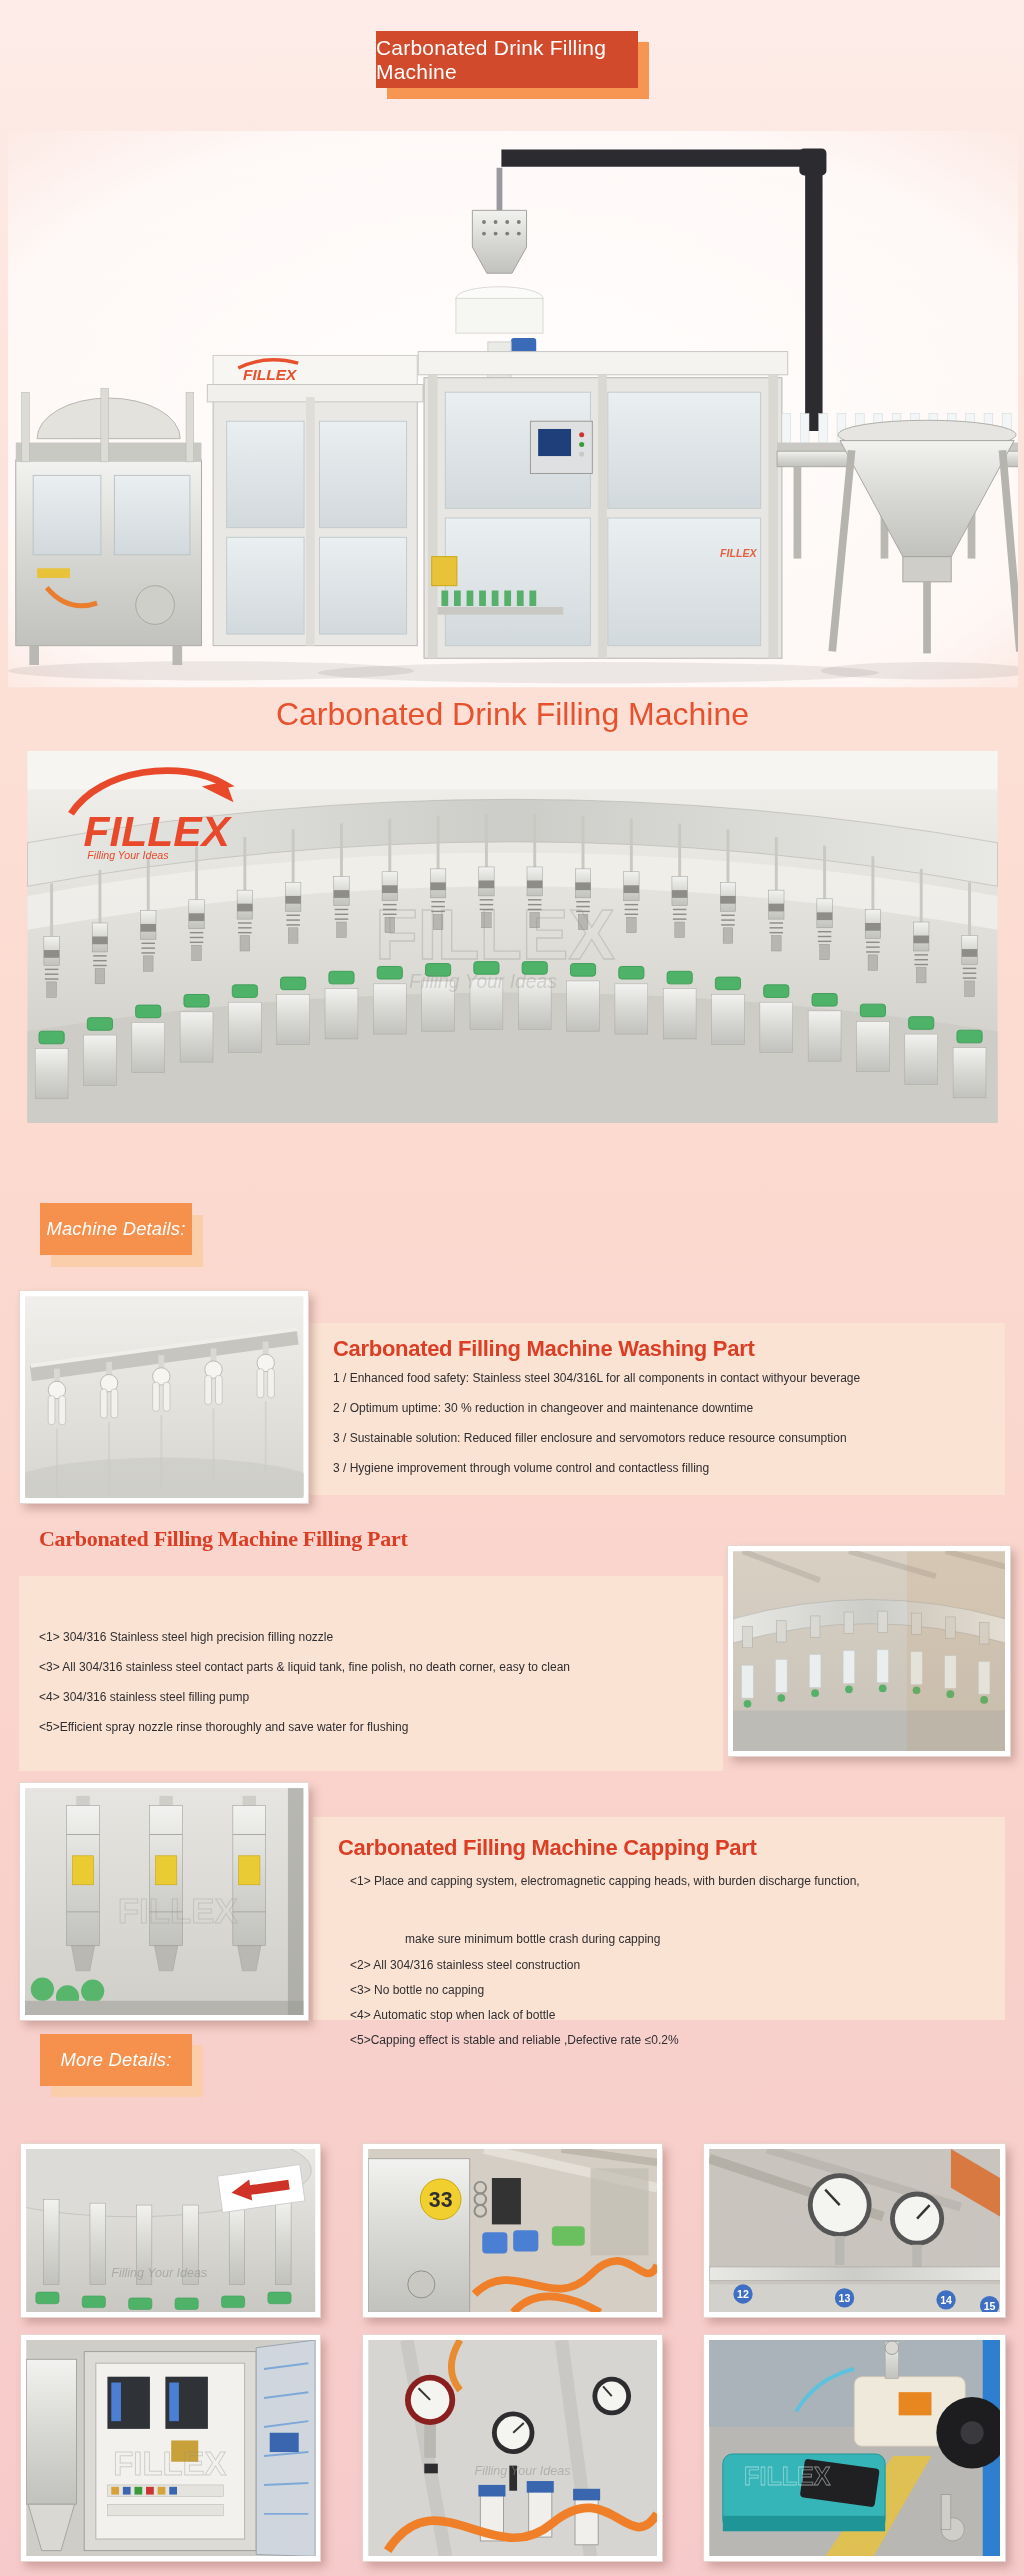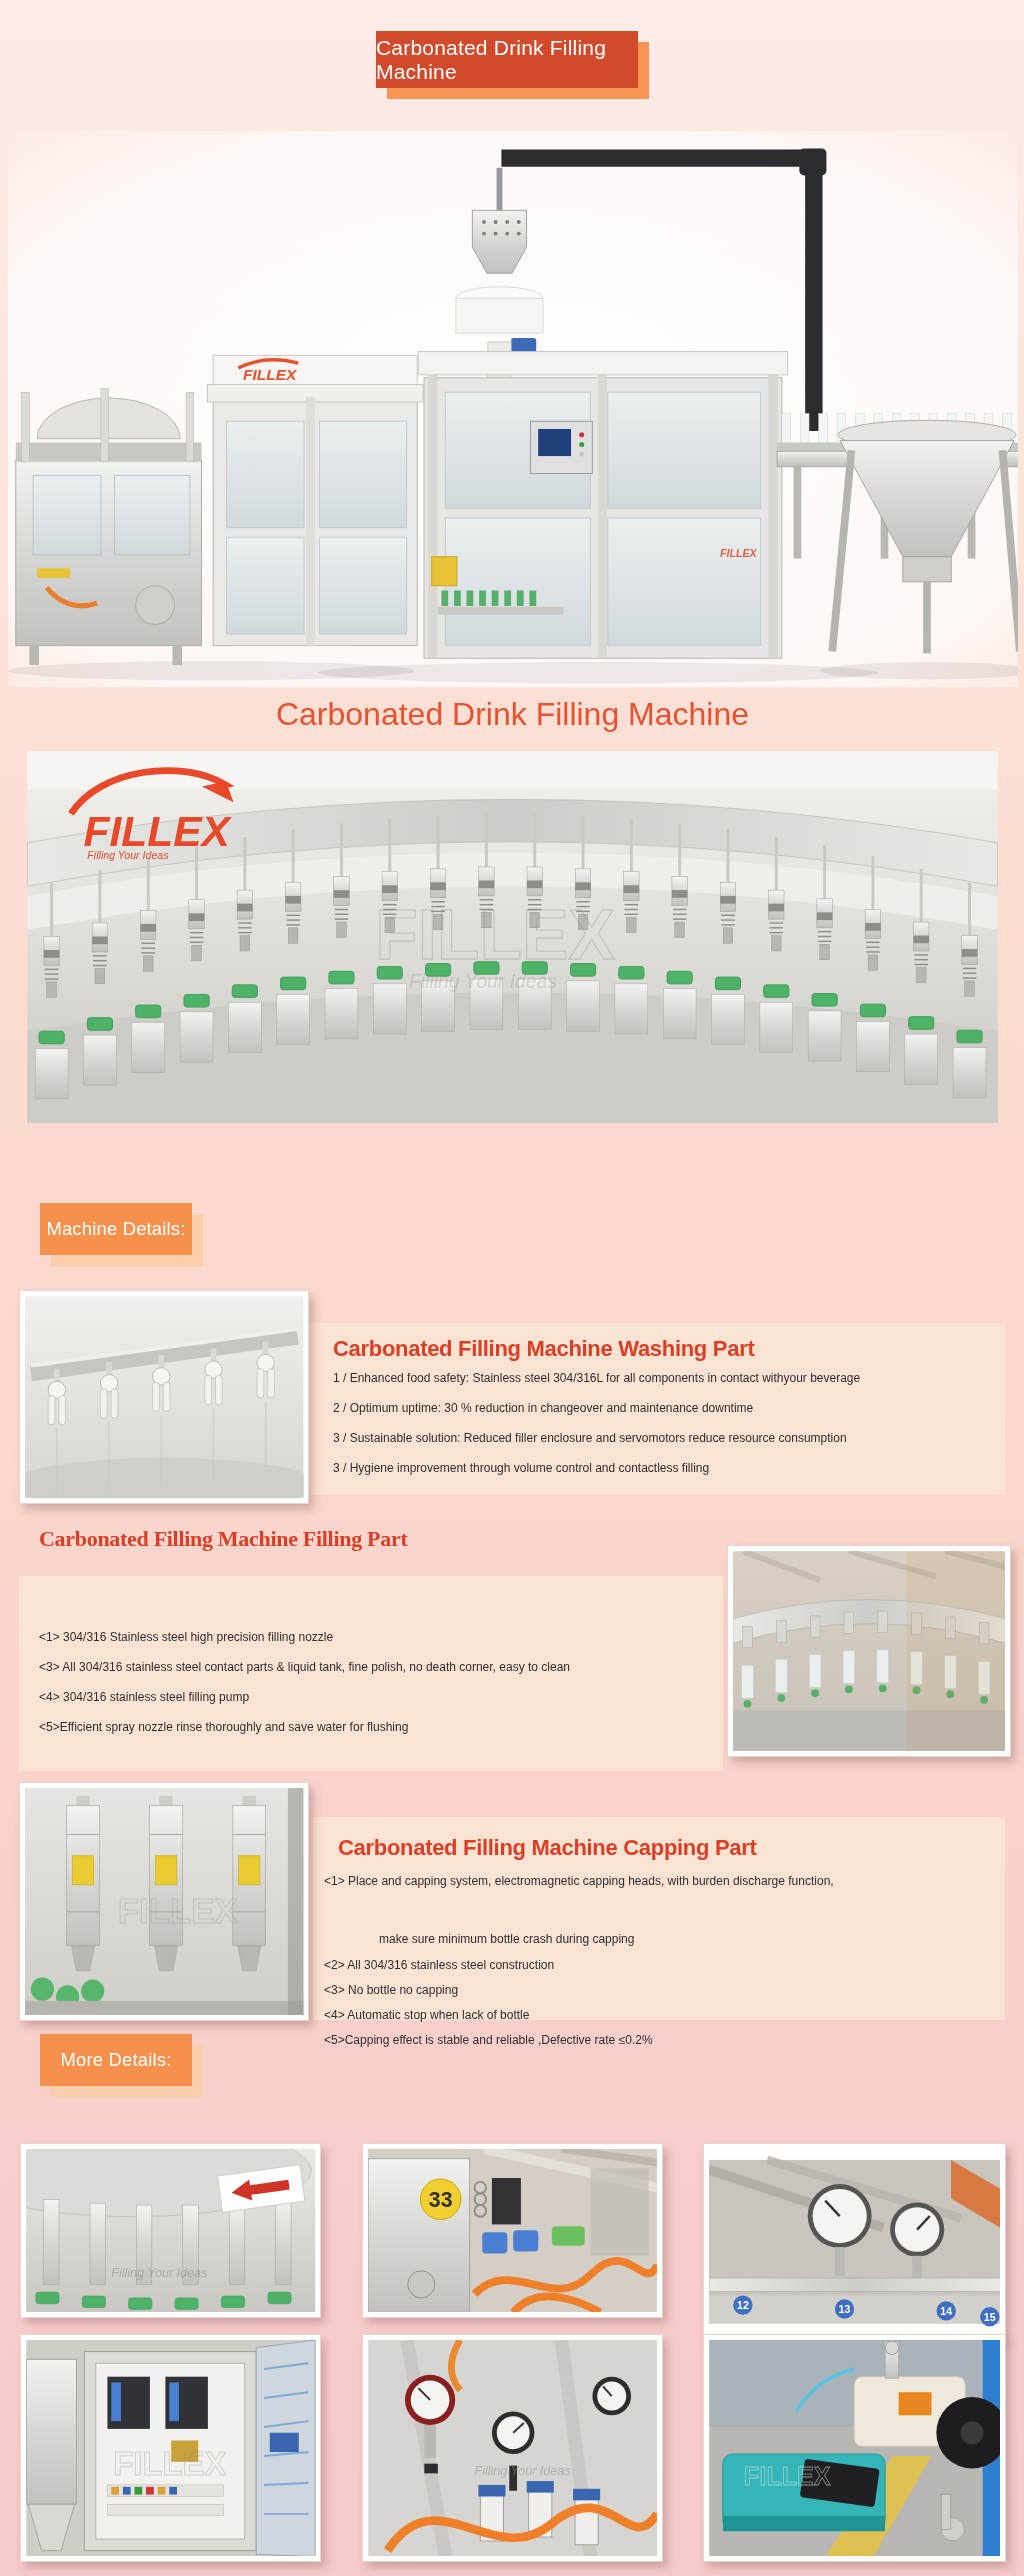--- a/index.html
+++ b/index.html
@@ -3,21 +3,21 @@
 <meta charset="utf-8">
 <style>
   html,body{margin:0;padding:0;}
   body{font-family:"Liberation Sans",sans-serif;}
   #page{position:relative;width:1025px;height:2576px;overflow:hidden;
         background:linear-gradient(180deg,#fdece8 0%,#fce3da 18%,#fcdcd1 38%,#fad6cd 58%,#f8d0cb 78%,#f6caca 100%);padding-left:39px;}
   .badge-shadow{position:absolute;}
   .badge{position:absolute;display:flex;align-items:center;justify-content:center;
          color:#ffffff;letter-spacing:0.2px;}
   .badge-dark{background:#d04a2b;font-size:21px;}
-  .badge-orange{background:#f5914d;font-size:18.4px;}
+  .badge-orange{background:#f5914d;font-size:18.4px;font-style:italic;}
   .main-title{position:absolute;left:0;width:1025px;text-align:center;
               font-size:32px;color:#e7512d;}
   .panel{position:absolute;background:#fbe3d3;}
   .h-red{position:absolute;color:#dc3e25;font-weight:bold;font-size:22px;letter-spacing:-0.3px;}
   .items{position:absolute;color:#2e2e32;font-size:12px;}
   .items .item{margin-bottom:10.6px;line-height:19.3px;}
   .items-cap .item{margin-bottom:6.8px;line-height:18.4px;}
   .item.cont{margin-left:55px;margin-top:40px;}
   .photo{position:absolute;background:#ffffff;padding:4.8px;box-sizing:border-box;
          border:1px solid #e6d6cf;box-shadow:4.8px 5.8px 8.7px rgba(140,95,90,.40);}
@@ -359,21 +359,21 @@
         <use href="#capSpindle" x="220" y="8"></use>
       <circle cx="18" cy="208" r="12" fill="#58b56c"></circle>
         <circle cx="44" cy="216" r="12" fill="#58b56c"></circle>
       <circle cx="70" cy="210" r="12" fill="#58b56c"></circle>
       <rect x="0" y="220" width="288" height="15" fill="#b5b4af"></rect>
       <rect x="272" y="0" width="16" height="235" fill="#9a9995" opacity=".6"></rect>
       <text x="96" y="140" font-size="36" font-weight="bold" fill="none" stroke="#8d8d89" stroke-width="1" opacity=".3">FILLEX</text>
     </svg>
   </div>
   <div class="h-red" style="left:338px;top:1835px;">Carbonated Filling Machine Capping Part</div>
-  <div class="items items-cap" style="left:324px;top:1872px;width:658px;">
+  <div class="items items-cap" style="left:350px;top:1872px;width:658px;">
     <div class="item">&lt;1&gt; Place and capping system, electromagnetic capping heads, with burden discharge function,</div>
     <div class="item cont">make sure minimum bottle crash during capping</div>
     <div class="item">&lt;2&gt; All 304/316 stainless steel construction</div>
     <div class="item">&lt;3&gt; No bottle no capping</div>
     <div class="item">&lt;4&gt; Automatic stop when lack of bottle</div>
     <div class="item">&lt;5&gt;Capping effect is stable and reliable ,Defective rate ≤0.2%</div>
   </div>
 
   <div class="badge-shadow" style="left:51px;top:2045px;width:152px;height:52px;background:#fbceab;"></div>
   <div class="badge badge-orange" style="left:40px;top:2034px;width:152px;height:52px;">
@@ -433,21 +433,21 @@
         <circle cx="116" cy="40" r="6"></circle>
           <circle cx="116" cy="52" r="6"></circle>
           <circle cx="116" cy="64" r="6"></circle>
       </g>
       <path d="M110,150 C150,110 190,170 230,130 S 285,150 299,120" stroke="#f07f2a" stroke-width="8" fill="none"></path>
       <path d="M150,169 C175,140 215,155 240,169" stroke="#f07f2a" stroke-width="8" fill="none"></path>
       <rect x="230" y="20" width="60" height="90" fill="#c2bdb2" opacity=".7"></rect>
     </svg>
   </div>
 
-  <div class="photo" style="left:703px;top:2143px;width:303px;height:197px;">
+  <div class="photo" style="left:703px;top:2143px;width:303px;height:175px;">
     <svg viewBox="0 0 301 169">
       <rect width="301" height="169" fill="#c9c5be"></rect>
       <line x1="0" y1="10" x2="180" y2="70" stroke="#b0aba2" stroke-width="10" opacity=".8"></line>
       <line x1="60" y1="0" x2="260" y2="60" stroke="#b9b5ae" stroke-width="9" opacity=".8"></line>
       <path d="M250,0 l51,30 v40 l-51,-30 z" fill="#d96b2c" opacity=".85"></path>
       <g>
         <circle cx="135" cy="58" r="33" fill="#555555"></circle>
           <circle cx="135" cy="58" r="28" fill="#f4f4f1"></circle>
         <line x1="135" y1="58" x2="120" y2="42" stroke="#333" stroke-width="2.5"></line>
         <rect x="130" y="90" width="10" height="30" fill="#b9b8b3"></rect>

